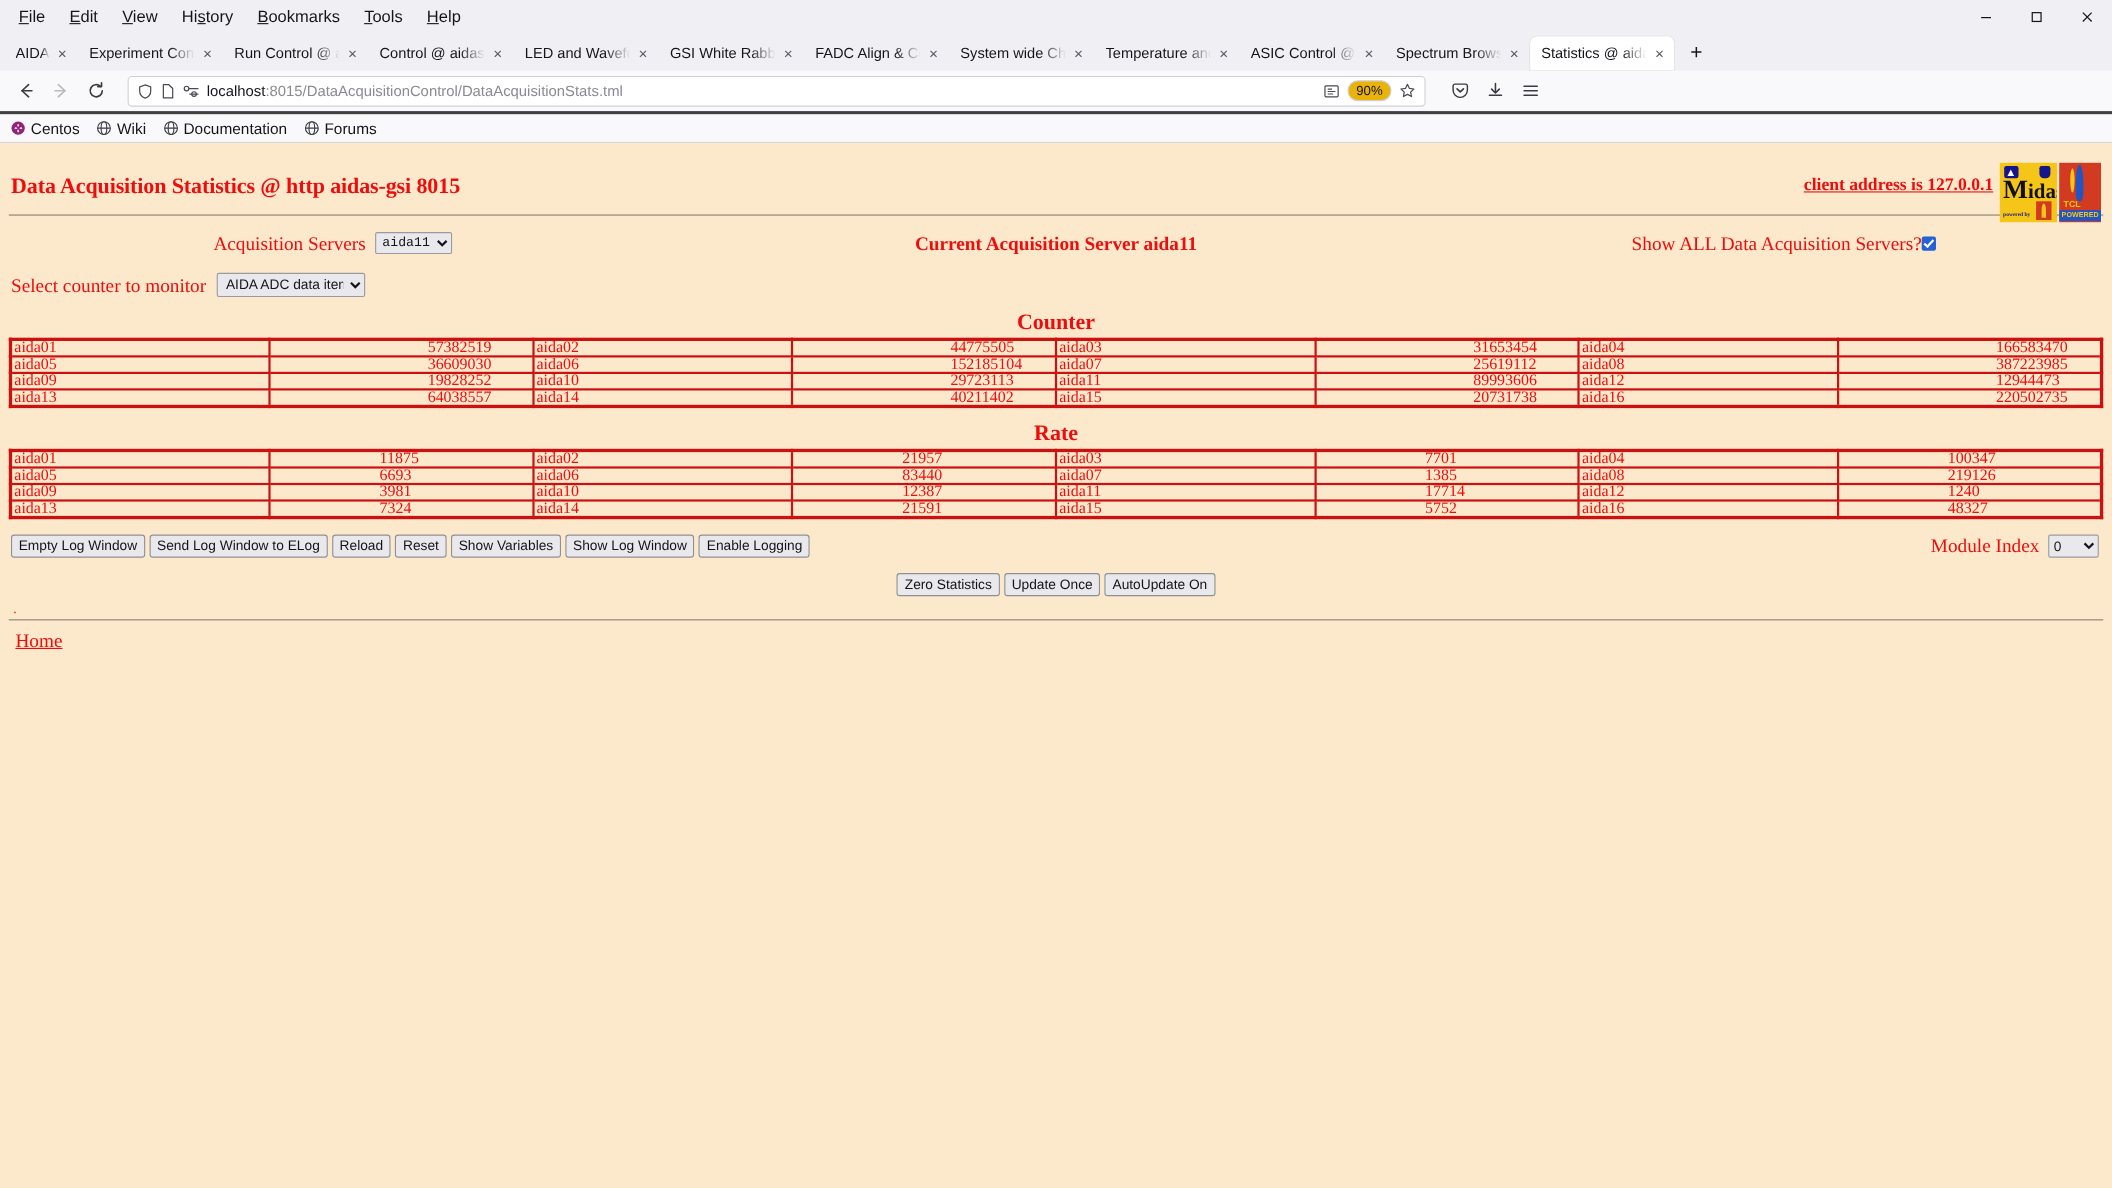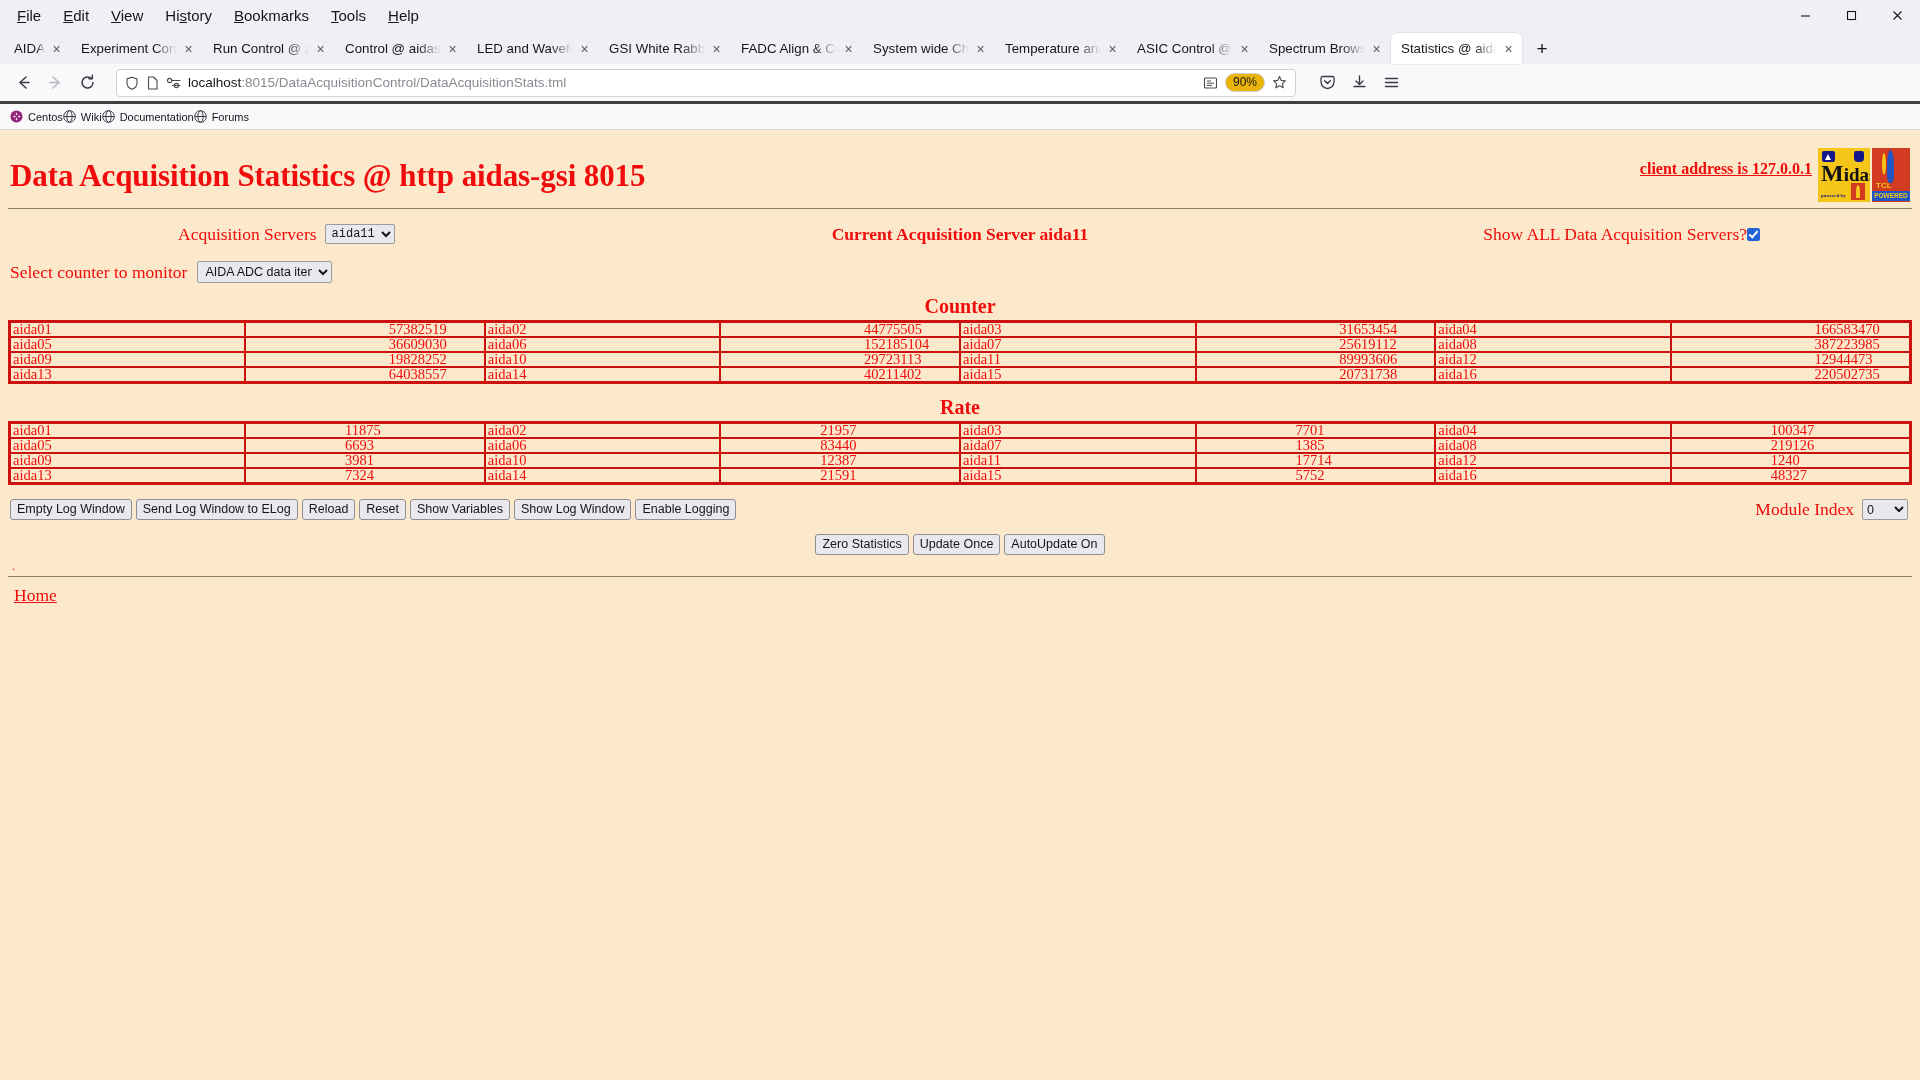--- a/index.html
+++ b/index.html
@@ -70,36 +70,36 @@
   .url-text { font-size: 13.5px; color:#8a8a93; white-space: nowrap; }
   .url-text b { color:#15141a; font-weight: 400; }
   .zoomchip {
     font-size: 12px; color:#15141a; border:1px solid #cfcfd8;
     border-radius: 10px; padding: 0px 7px; line-height: 17px; background:#eab308;
   }
   .navicon { color:#4a4a52; display:flex; align-items:center; }
 
   .bookmarks {
     height: 26px; background:#f9f9fb; display:flex; align-items:center;
-    padding: 0 10px; font-size: 11px; color:#15141a;
+    gap: 16px; padding: 0 10px; font-size: 14px; color:#15141a;
     border-bottom: 1px solid #d7d7db;
   }
   .bm { display:flex; align-items:center; gap:5px; white-space:nowrap; }
 
   
   .page {
     flex: 1; background: #fce8cb; overflow: hidden;
     font-family: "Liberation Serif", serif;
     position: relative;
     padding: 0 8px;
   }
   .hdrrow { display:flex; align-items:flex-start; justify-content:space-between; padding-top: 28px; }
   .h1 {
     font-family: "Liberation Serif", serif;
-    font-size: 31px; font-weight: bold; color: #f00c0c; margin: 0;
+    font-size: 20px; font-weight: bold; color: #f00c0c; margin: 0;
     padding-left: 2px; letter-spacing: -0.1px;
   }
   .cliaddr {
     font-family: "Liberation Serif", serif;
     font-size: 16px; font-weight: bold; color: #f00c0c;
     margin-top: 2px; margin-right: 100px; white-space: nowrap; text-decoration: underline;
   }
   .logos { display:flex; gap:2px; position:absolute; right: 10px; top: 18px; }
   .logo-midas {
     width: 52px; height: 54px; background:#f5c518;
@@ -124,21 +124,21 @@
 
   hr.sep { border:none; border-top:1px solid #8a7f6d; margin: 14px 0 0 0; height:0; }
 
   .ctrlrow {
     display: flex; align-items: center; margin-top: 12px; position: relative; height: 26px;
   }
   .lbl-red {
     font-family: "Liberation Serif", serif; color:#f00c0c; font-size: 17.5px;
   }
   .lbl-red-b { font-weight: bold; }
-  .acq-wrap { position:absolute; left: 170px; display:flex; align-items:flex-start; gap:8px; }
+  .acq-wrap { position:absolute; left: 186px; display:flex; align-items:flex-start; gap:8px; }
   select.sel {
     font-family: "Liberation Mono", monospace; font-size: 12px;
     background: #e9e9ed; border: 1px solid #9a9aa0; border-radius: 2px;
     padding: 1px 2px; color:#15141a; height: 20px;
   }
   select.sel2 {
     font-family: "Liberation Sans", sans-serif; font-size: 12.5px;
     background: #e9e9ed; border: 1px solid #9a9aa0; border-radius: 2px;
     padding: 2px 3px; color:#15141a; height: 22px; width: 135px;
   }

